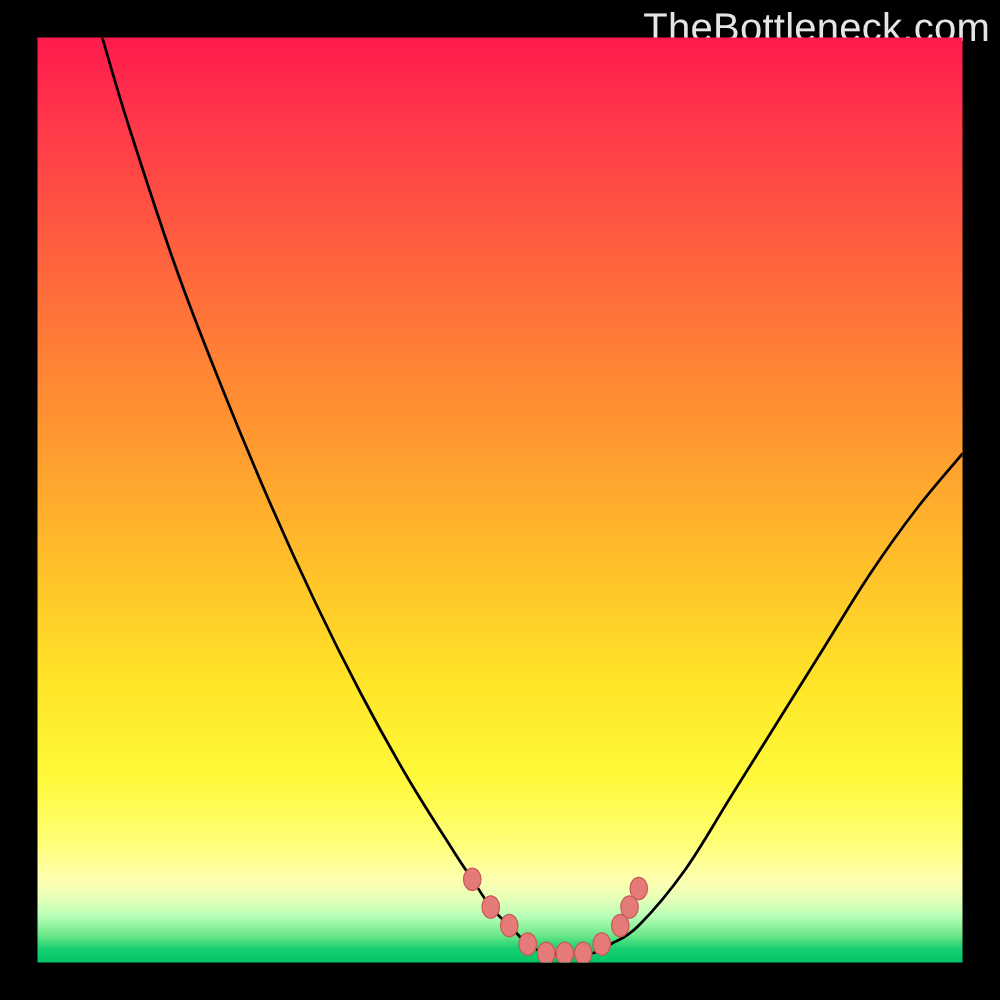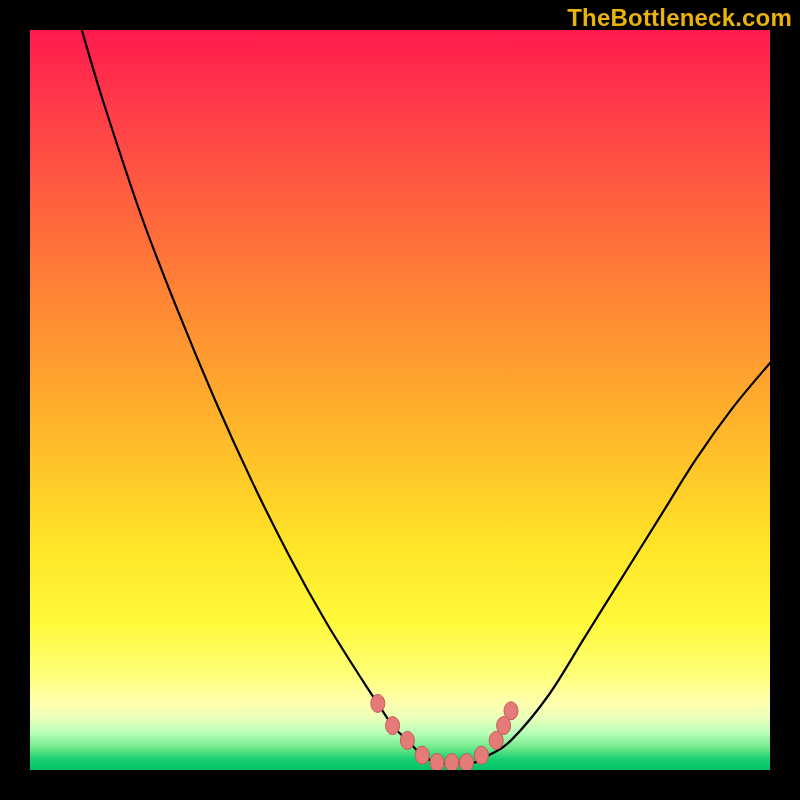--- a/index.html
+++ b/index.html
@@ -41,23 +41,23 @@
       #b8ffb8 95%,
       #6fe88a 97%,
       #18d072 98.5%,
       #00c466 100%
     );
   }
   .watermark {
     position: absolute;
     top: 4px;
     right: 8px;
-    color: #eab308;
-    font-size: 24px;
-    font-weight: 700;
+    color: #e5e5e5;
+    font-size: 32px;
+    font-weight: 400;
     letter-spacing: 0.2px;
     user-select: none;
   }
   svg.curve {
     position: absolute;
     top: 0;
     left: 0;
     width: 740px;
     height: 740px;
   }

